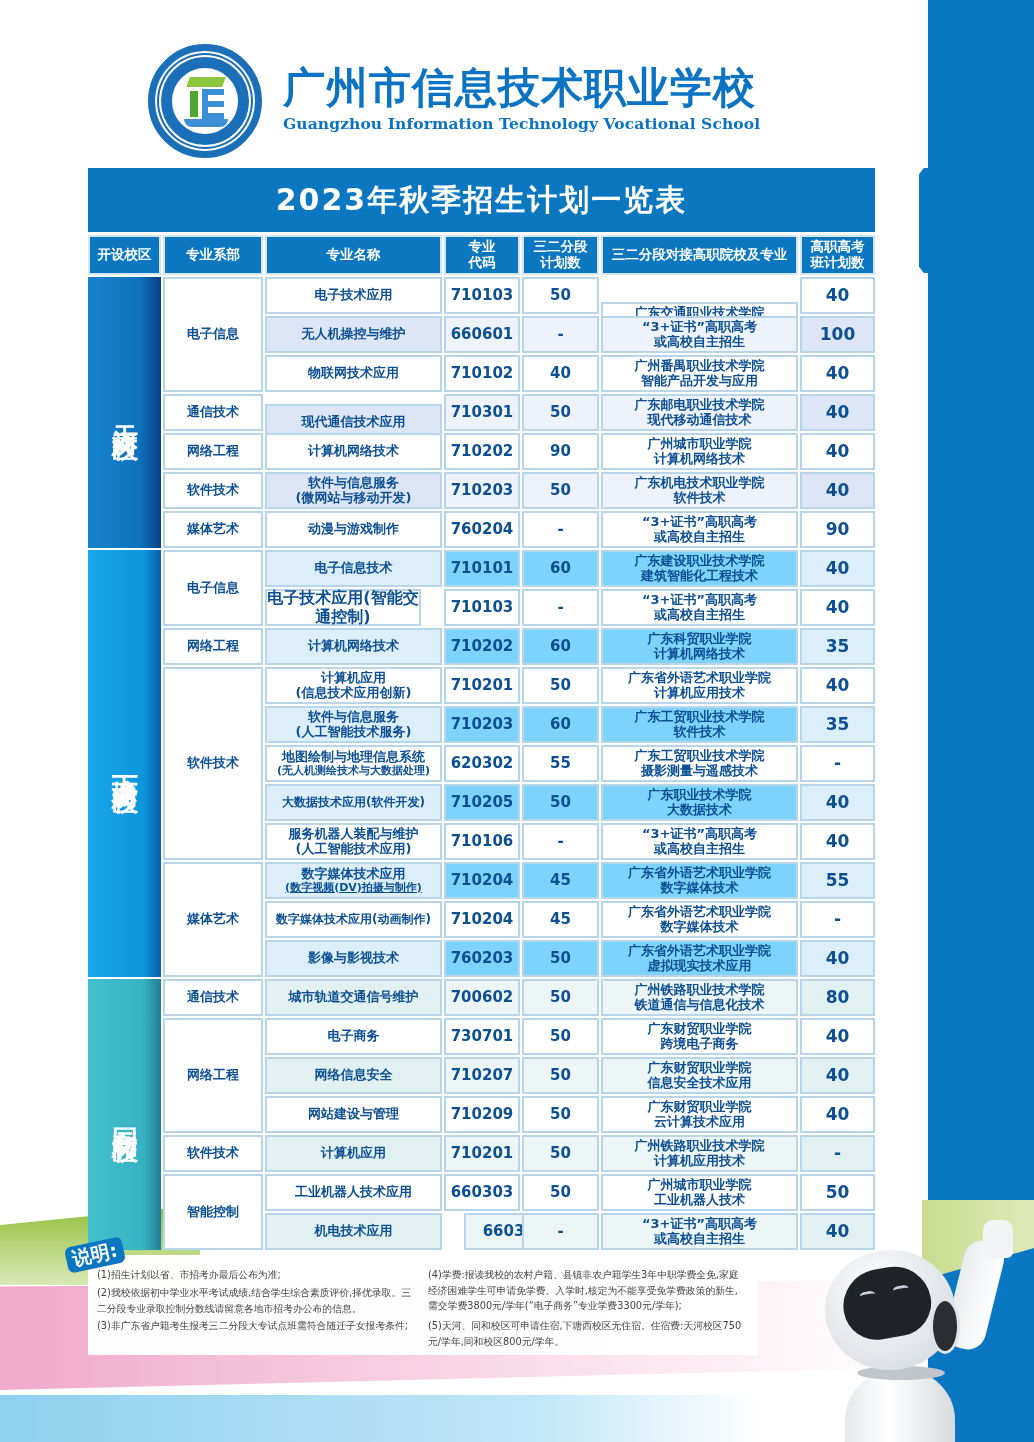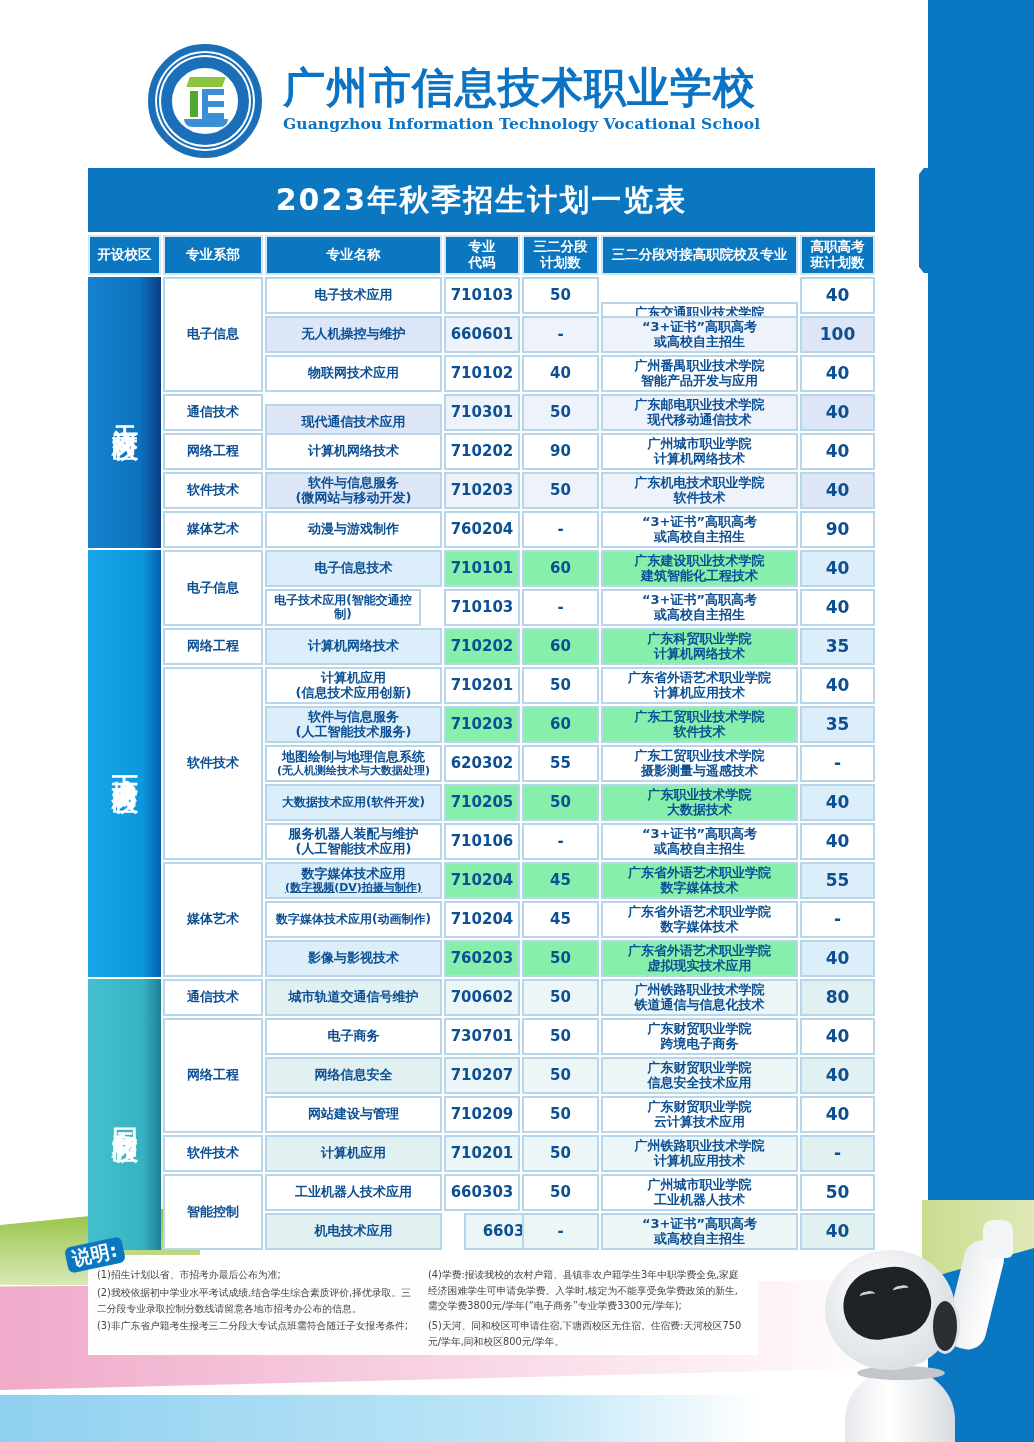--- a/index.html
+++ b/index.html
@@ -38,21 +38,21 @@
   .camp.c1 { background: linear-gradient(90deg, #1aa6ea 0%, #0c97dd 75%, #075fae 100%); }
   .camp.c2 { background: linear-gradient(90deg, #45c0cd 0%, #37b2c2 75%, #1e7f94 100%); }
   .dept { font-size: 13px; color: #0c4f93; }
   .txt { font-size: 13px; color: #0c4f93; }
   .num { font-size: 15px; color: #0c4f93; font-weight: bold; }
   .big { font-size: 17px; }
   .sh0 { background: #dde6f6; }
   .sh1 { background: #dbeefa; }
   .sh2 { background: #e1f0f1; }
   .lt0 { background: #eef3fb; }
-  .lt1 { background: #86efac; }
+  .lt1 { background: #7dd3fc; }
   .lt2 { background: #edf6f6; }
 
   
   .notes { position: absolute; left: 88px; top: 1255px; width: 670px; height: 100px; background: rgba(255,255,255,0.97); }
   .notes-title { position: absolute; left: 66px; top: 1242px; font-size: 19px; font-weight: bold; color: #ffffff; background: #0b77c1; padding: 0 6px; border-radius: 6px; transform: rotate(-12deg); -webkit-text-stroke: 0; text-shadow: 0 0 2px #0b77c1; }
   .note { position: absolute; font-size: 9.8px; color: #444444; line-height: 1.6; }
 
   
   .robot { position: absolute; left: 805px; top: 1220px; width: 220px; height: 222px; }
   .robot .head { position: absolute; left: 20px; top: 30px; width: 130px; height: 120px; border-radius: 50%; background: radial-gradient(circle at 40% 35%, #ffffff, #d8dde2 80%); }
@@ -284,21 +284,21 @@
     <div class="cell num lt1" style="left: 434px; width: 77px; top: 315px; height: 37px;">
       <span>60</span>
     </div>
     <div class="cell txt lt1" style="left: 513px; width: 197px; top: 315px; height: 37px; flex-direction: column;">
       <span>广东建设职业技术学院</span>
       <span>建筑智能化工程技术</span>
     </div>
     <div class="cell num big sh1" style="left: 712px; width: 75px; top: 315px; height: 37px;">
       <span>40</span>
     </div>
-    <div class="cell txt" style="left: 177px; width: 156px; top: 354px; height: 37px; font-size: 12px;">
+    <div class="cell txt" style="left: 177px; width: 156px; top: 354px; height: 37px; font-size: 16px;">
       <span>电子技术应用(智能交通控制)</span>
     </div>
     <div class="cell num" style="left: 356px; width: 76px; top: 354px; height: 37px;">
       <span>710103</span>
     </div>
     <div class="cell num" style="left: 434px; width: 77px; top: 354px; height: 37px;">
       <span>-</span>
     </div>
     <div class="cell txt" style="left: 513px; width: 197px; top: 354px; height: 37px; flex-direction: column;">
       <span>“3+证书”高职高考</span>

